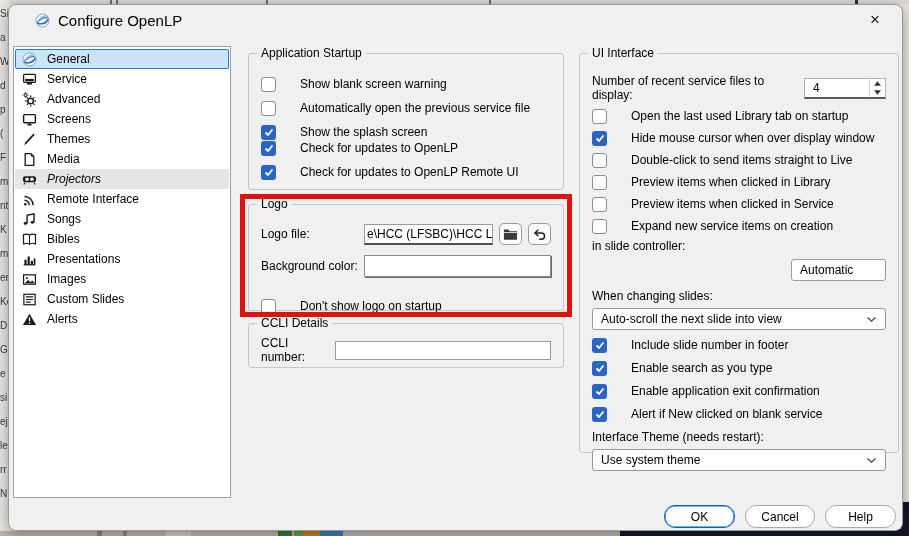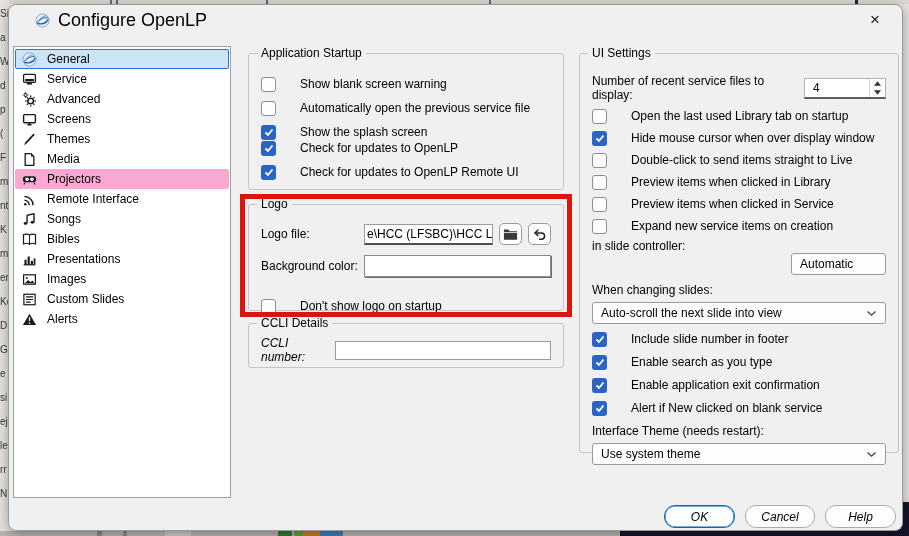--- a/index.html
+++ b/index.html
@@ -16,53 +16,53 @@
   .bg-dark-br { position:absolute; background:#15152b; }
   .frag { position:absolute; top:0; height:5px; }
 
   
   .dialog { position:absolute; left:8px; top:4px; width:895px; height:527px;
     background:#f0f0f0; border:1px solid #9a9a9a; border-radius:8px;
     box-shadow:0 3px 14px rgba(0,0,0,.35); }
 
   .titlebar { position:absolute; left:0; top:0; width:100%; height:30px;
     display:flex; align-items:center; padding-left:26px; border-radius:8px 8px 0 0; }
-  .title-text { margin-left:8px; font-size:18px; }
+  .title-text { margin-left:8px; font-size:15px; }
   .close-btn { position:absolute; right:8px; top:2px; width:38px; height:26px;
     display:flex; align-items:center; justify-content:center; font-size:17px; color:#222;
     cursor:default; }
 
   
   .listbox { position:absolute; left:4px; top:41px; width:218px; height:452px;
     background:#ffffff; border:1px solid #9f9f9f; padding:2px 1px; overflow:hidden; }
   .sb-item { display:flex; align-items:center; gap:10px; height:20px; padding-left:6px;
     border:1px solid transparent; border-radius:2px; white-space:nowrap; }
   .sb-item.selected { background:#cce4f7; border-color:#1d77d3; }
-  .sb-item.hover { background:#f9a8d4; }
+  .sb-item.hover { background:#e5e5e5;font-style:italic; }
   .sb-icon { width:15px; height:15px; display:flex; align-items:center; justify-content:center; flex:0 0 15px; }
 
   
   .gb { position:absolute; border:1px solid #c6c6c6; border-radius:3px; }
   .gb-title { position:absolute; top:-8px; left:8px; background:#f0f0f0; padding:0 4px; }
   .gb-inner { position:absolute; inset:0; padding:12px 12px 0 12px; }
 
   
   .cb-row { display:flex; align-items:center; gap:24px; height:16px; }
   .cb { width:15px; height:15px; border-radius:3px; flex:0 0 15px;
     display:flex; align-items:center; justify-content:center; }
   .cb.un { background:#fdfdfd; border:1px solid #8d8d8d; }
   .cb.ck { background:#2a64c5; }
   .cb-label { white-space:nowrap; }
 
   
   .field { background:#fff; border:1px solid #9a9a9a; }
   .combo { background:#fdfdfd; border:1px solid #9a9a9a; border-radius:3px; height:22px;
     display:flex; align-items:center; justify-content:space-between; padding:0 8px; }
   .btn { position:absolute; height:23px; background:#fdfdfd; border:1px solid #acacac;
-    border-radius:11px; display:flex; align-items:center; justify-content:center;font-style:italic; }
+    border-radius:11px; display:flex; align-items:center; justify-content:center; }
   .btn.default { border:1px solid #0067c0; box-shadow:inset 0 0 0 0.6px #0067c0; }
   .tool-btn { width:23px; height:22px; background:#fdfdfd; border:1px solid #9a9a9a;
     border-radius:5px; display:flex; align-items:center; justify-content:center; flex:0 0 23px; }
 
   
   .lrow { display:flex; align-items:center; margin-top:10px; gap:6px; }
   .lrow .llabel { width:97px; flex:0 0 97px; }
   .logo-file-field { flex:1; height:21px; border:1px solid #9a9a9a; border-bottom:2px solid #4f4f4f;
     background:#fff; overflow:hidden; white-space:nowrap; text-align:right; padding:2px 4px 0 2px; }
   .bgcolor-btn { flex:1; height:22px; background:#fff; border:1px solid #8a8a8a;
@@ -77,21 +77,21 @@
   .spinbox { width:82px; height:21px; background:#fff; border:1px solid #b3b3b3;
     border-bottom:2px solid #5c5c5c; display:flex; flex:0 0 82px; }
   .spin-val { flex:1; padding:2px 0 0 8px; }
   .spin-btns { width:16px; border-left:1px solid #d4d4d4; display:flex; flex-direction:column; }
   .spin-btn { flex:1; display:flex; align-items:center; justify-content:center; }
   .row-spin { display:flex; align-items:center; justify-content:space-between; margin-top:10px; }
   .ui-cb { margin-top:6px; }
   .ui-cb2 { margin-top:7px; }
   .row-max { display:flex; align-items:flex-start; justify-content:space-between; margin-top:5px; }
   .two-line { line-height:1.3; }
-  .combo-sm { width:95px; flex:0 0 95px; margin-top:14px;gap:38px; }
+  .combo-sm { width:95px; flex:0 0 95px; margin-top:20px;gap:38px; }
   .plain-label { margin-top:8px; }
   .combo-full { margin-top:5px; }
 </style>
 </head>
 <body>
 
 <div class="bg-top-strip"></div>
 <div class="bg-mark" style="left:110px;top:0;width:2px;height:4px;"></div>
 <div class="bg-mark" style="left:116px;top:0;width:2px;height:4px;"></div>
 <div class="bg-mark" style="left:266px;top:0;width:2px;height:4px;"></div>
@@ -364,30 +364,30 @@
           <div class="cb-row">
             <span class="cb un"></span>
             <span class="cb-label">Don't show logo on startup</span>
           </div>
         </div>
     </div>
   </div>
 
   <div class="gb" style="left:239px;top:318px;width:316px;height:45px;">
     <span class="gb-title">CCLI Details</span>
-    <div class="gb-inner" style="padding-top:8px;font-style:italic;">
+    <div class="gb-inner" style="padding-top:8px;">
       <div class="lrow" style="margin-top:4px;">
         <span style="width:68px;flex:0 0 68px;">CCLI number:</span>
         <div class="field ccli-field"></div>
       </div>
     </div>
   </div>
 
   <div class="gb" style="left:570px;top:48px;width:320px;height:400px;">
-    <span class="gb-title">UI Settings</span>
+    <span class="gb-title">UI Interface</span>
     <div class="gb-inner" style="padding-top:10px;">
       <div class="row-spin">
         <span>Number of recent service files to display:</span>
         <div class="spinbox">
           <span class="spin-val">4</span>
           <div class="spin-btns">
             <div class="spin-btn">
               <svg width="7" height="5" viewBox="0 0 8 5">
                   <polygon points="4,0 8,5 0,5" fill="#333"></polygon>
                 </svg>

